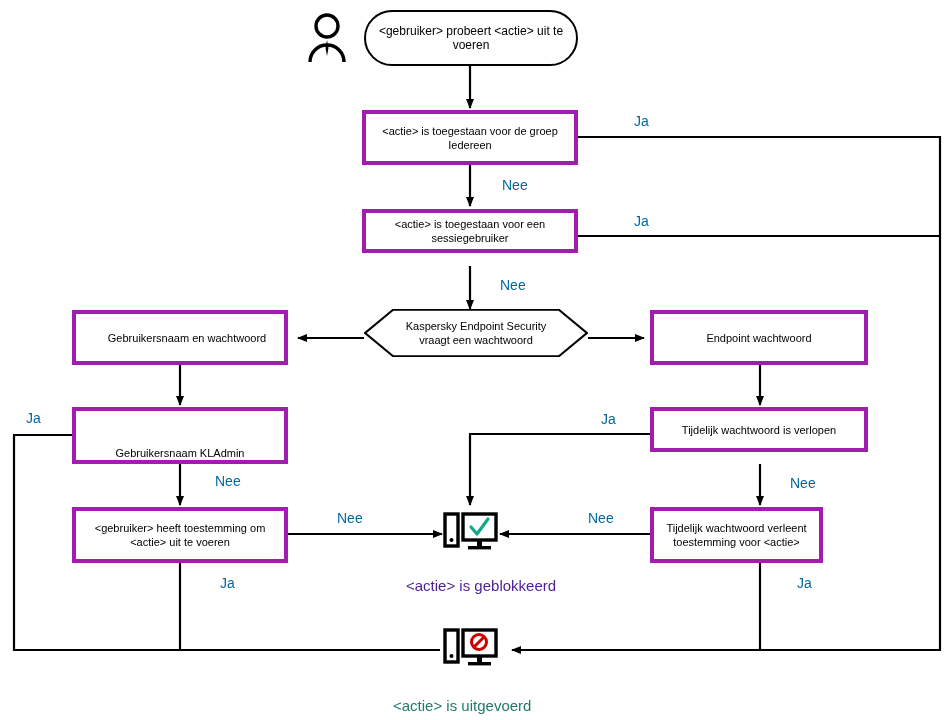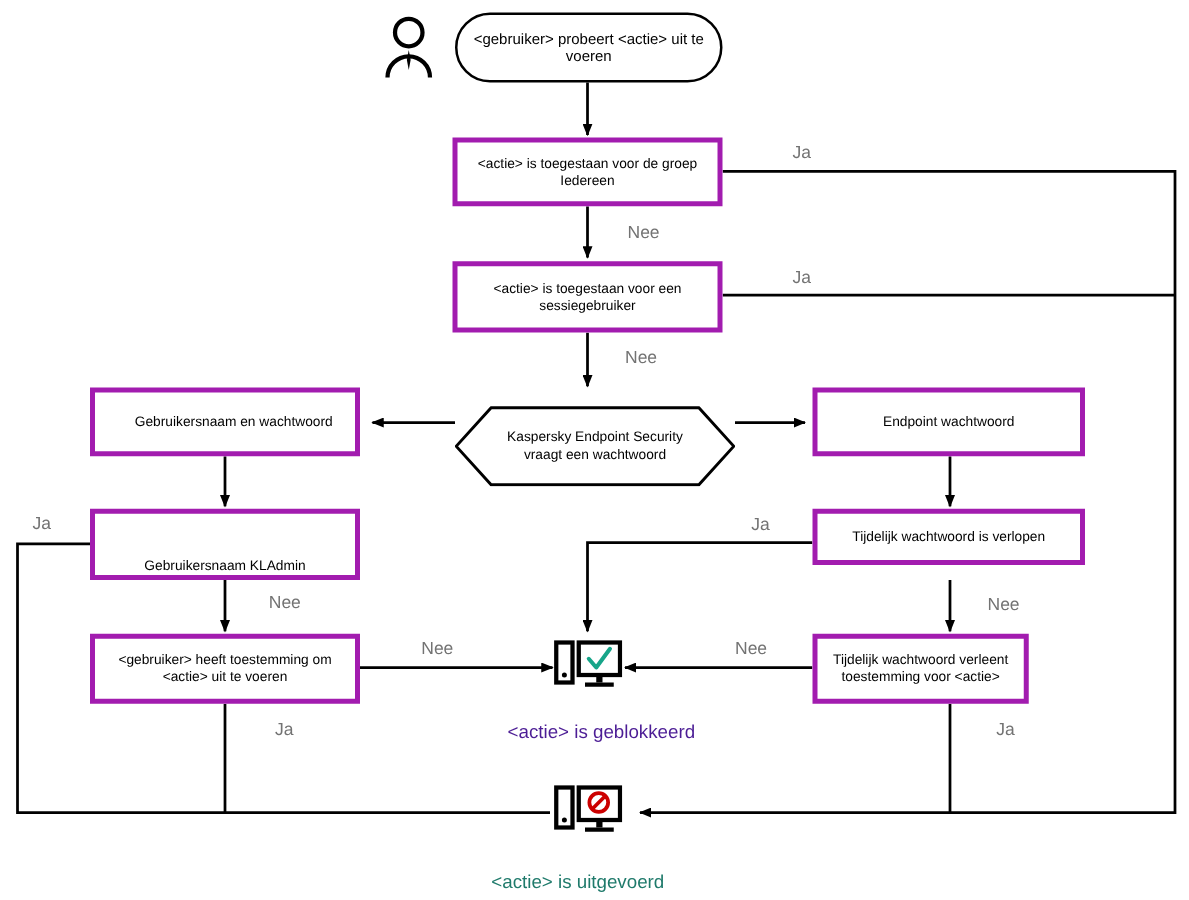--- a/index.html
+++ b/index.html
@@ -56,21 +56,21 @@
     width: 100%; height: 100%;
   }
   .hex-label {
     position: relative;
     z-index: 2;
     padding: 0 26px;
   }
   .edge-label {
     position: absolute;
     font-size: 14px;
-    color: #737373;
+    color: #0369a1;
     white-space: nowrap;
   }
   .caption {
     position: absolute;
     font-size: 15px;
     white-space: nowrap;
   }
   .caption-blocked { color: #4c1d95; }
   .caption-done { color: #1f7a6b; }
   .icon-node {
@@ -139,25 +139,25 @@
   </div>
 
   <div class="node node-term" style="left:364px; top:10px; width:214px; height:56px;">
     <span>&lt;gebruiker&gt; probeert &lt;actie&gt; uit te voeren</span>
   </div>
 
   <div class="node node-rect" style="left:362px; top:110px; width:216px; height:55px;">
     <span>&lt;actie&gt; is toegestaan voor de groep Iedereen</span>
   </div>
 
-  <div class="node node-rect" style="left:362px; top:209px; width:216px; height:57px;">
+  <div class="node node-rect" style="left:362px; top:209px; width:216px; height:44px;">
     <span>&lt;actie&gt; is toegestaan voor een sessiegebruiker</span>
   </div>
 
-  <div class="node node-hex" style="left:364px; top:325px; width:224px; height:64px;align-items:center;">
+  <div class="node node-hex" style="left:364px; top:309px; width:224px; height:48px;align-items:center;">
     <svg class="hex-shape" viewBox="0 0 224 58" preserveAspectRatio="none" xmlns="http://www.w3.org/2000/svg">
       <polygon points="29,1 195,1 223,29 195,57 29,57 1,29" fill="#ffffff" stroke="#000000" stroke-width="2.2"></polygon>
     </svg>
     <span class="hex-label">Kaspersky Endpoint Security vraagt een wachtwoord</span>
   </div>
 
   <div class="node node-rect" style="left:72px; top:310px; width:216px; height:55px;padding-left:14px;">
     <span>Gebruikersnaam en wachtwoord</span>
   </div>
 

